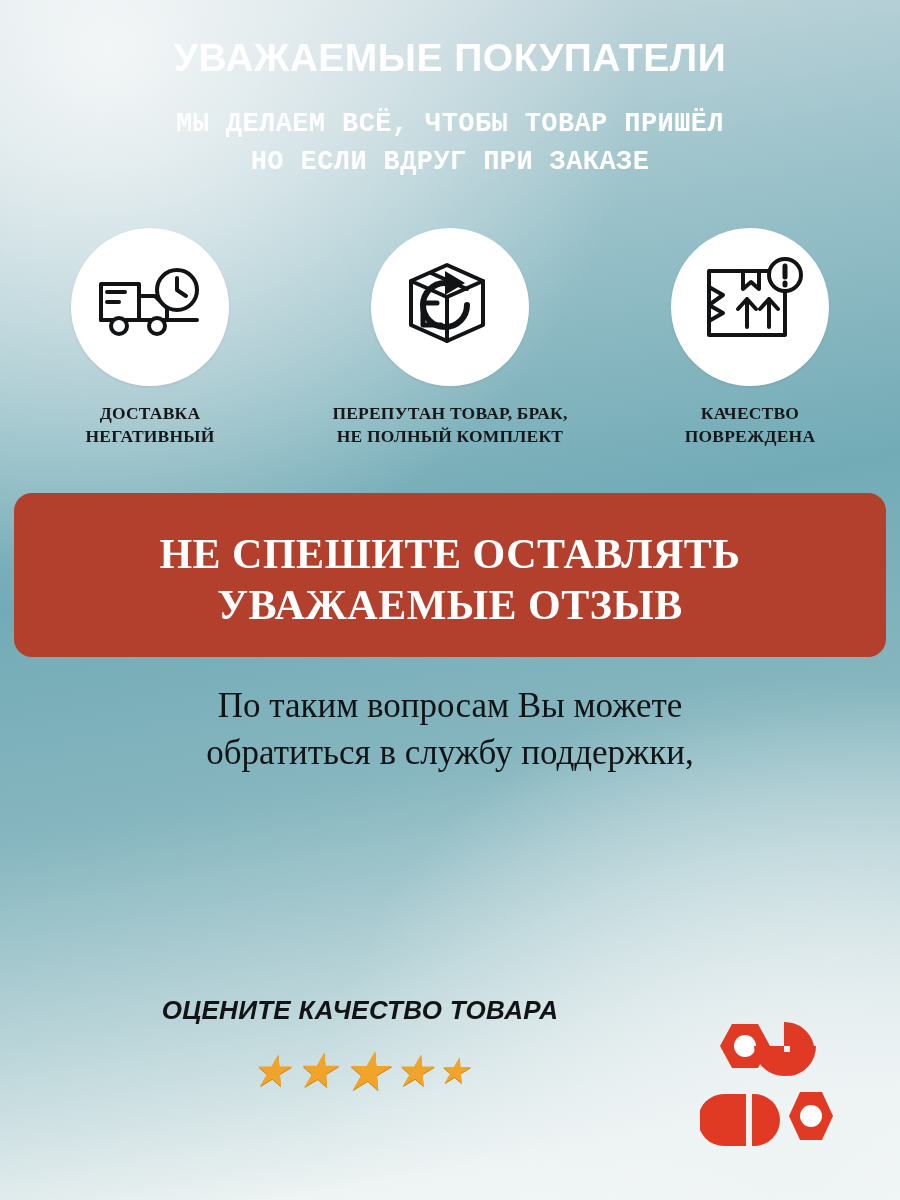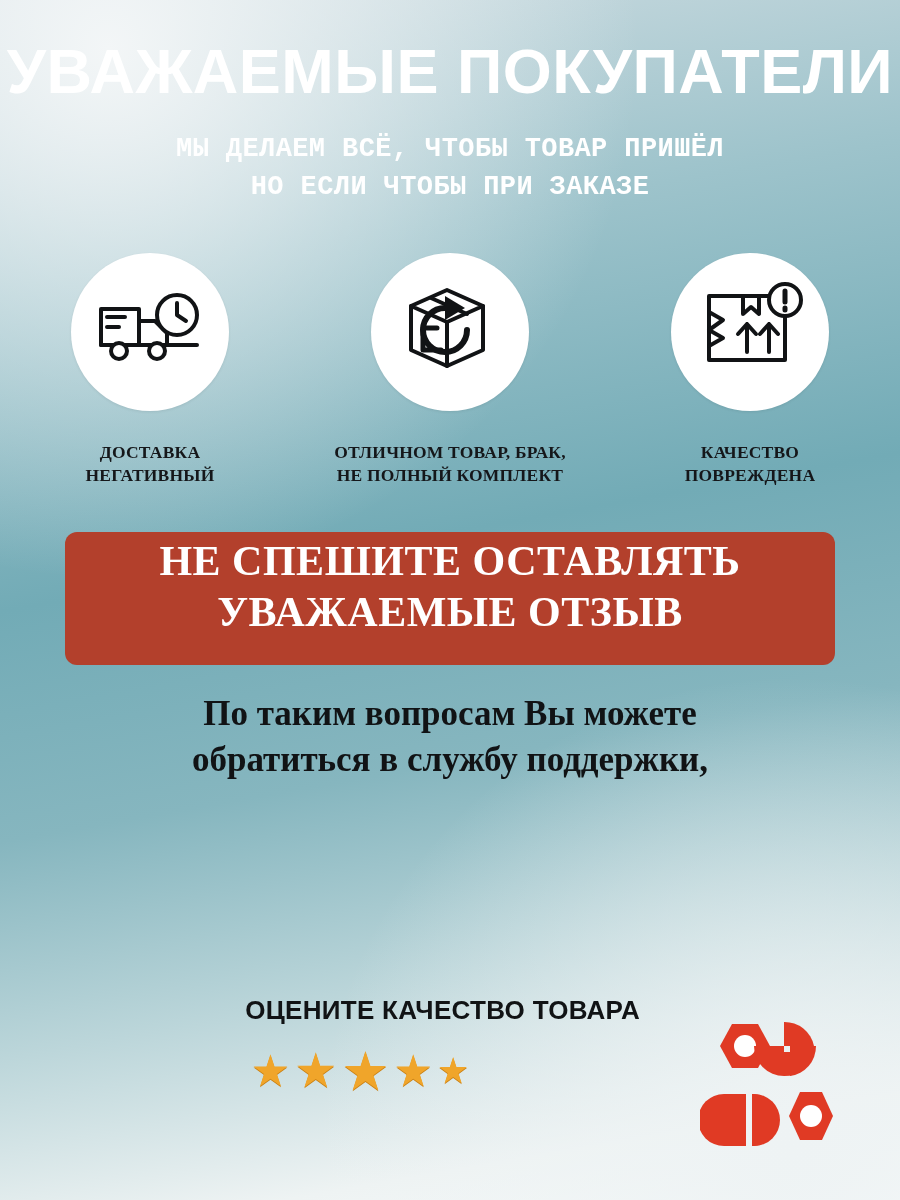--- a/index.html
+++ b/index.html
@@ -26,21 +26,21 @@
   }
 
   
   .headline {
     margin: 0;
     padding-top: 38px;
     text-align: center;
     color: #ffffff;
     font-family: "Liberation Sans", sans-serif;
     font-weight: bold;
-    font-size: 63px;
+    font-size: 39px;
     letter-spacing: 0.5px;
     line-height: 1.05;
   }
 
   .subhead {
     margin: 26px auto 0 auto;
     width: 740px;
     text-align: center;
     color: #ffffff;
     font-family: Liberation Mono, monospace;
@@ -57,21 +57,20 @@
     display: flex;
     justify-content: center;
     align-items: flex-start;
     gap: 0;
   }
   .icon-cell {
     width: 300px;
     display: flex;
     flex-direction: column;
     align-items: center;
-    gap: 14px;
   }
   .icon-circle {
     width: 158px;
     height: 158px;
     border-radius: 50%;
     background: #ffffff;
     display: flex;
     align-items: center;
     justify-content: center;
     box-shadow: 0 1px 3px rgba(0,0,0,0.08);
@@ -84,64 +83,65 @@
     font-weight: bold;
     font-size: 17.5px;
     line-height: 1.35;
     letter-spacing: 0.2px;
   }
   .icon-caption div { white-space: nowrap; }
 
   
   .banner {
     margin: 44px auto 0 auto;
-    width: 770px;
+    width: 872px;
     background: #b3402c;
-    border-radius: 12px;
-    padding: 4px 20px 26px 20px;
+    border-radius: 18px;
+    padding: 36px 20px 26px 20px;
     box-sizing: border-box;
     text-align: center;
   }
   .banner-line {
     color: #ffffff;
     font-family: "Liberation Serif", serif;
     font-weight: bold;
     font-size: 42px;
     line-height: 1.22;
     letter-spacing: 0.5px;
     white-space: nowrap;
   }
 
   
   .support {
     margin: 26px auto 0 auto;
     width: 800px;
     text-align: center;
     color: #111315;
     font-family: "Liberation Serif", serif;
-    font-weight: bold;
+    font-weight: normal;
     font-size: 35px;
     line-height: 1.32;
   }
   .support div { white-space: nowrap; }
 
   
   .footer {
     position: absolute;
     left: 0;
     right: 0;
     bottom: 36px;
     height: 170px;
   }
   .rate-block {
     position: absolute;
     left: 80px;
     top: 0;
     width: 560px;
-    text-align: right;
+    text-align: center;
+    font-style: italic;
   }
   .rate-line {
     color: #111315;
     font-family: "Liberation Sans", sans-serif;
     font-weight: bold;
     font-size: 26px;
     line-height: 1.3;
     letter-spacing: 0.3px;
     white-space: nowrap;
   }
@@ -173,21 +173,21 @@
 </style>
 </head>
 <body>
 
 <div class="poster">
 
   <h1 class="headline">УВАЖАЕМЫЕ ПОКУПАТЕЛИ</h1>
 
   <div class="subhead">
     <div>МЫ ДЕЛАЕМ ВСЁ, ЧТОБЫ ТОВАР ПРИШЁЛ</div>
-    <div>НО ЕСЛИ ЧТОБЫ ПРИ ЗАКАЗЕ</div>
+    <div>НО ЕСЛИ ВДРУГ ПРИ ЗАКАЗЕ</div>
   </div>
 
   <div class="icon-row">
 
     <div class="icon-cell">
       <div class="icon-circle">
         <span>
           <svg width="110" height="86" viewBox="0 0 110 86" fill="none" stroke="#111315" stroke-width="4" stroke-linecap="round" stroke-linejoin="round">
             <path d="M6 22 h38 v36 H6 z"></path>
             <path d="M44 34 h16 l12 12 v12 H44 z"></path>
@@ -214,21 +214,21 @@
             <path d="M14 26 v44 L50 86 V42"></path>
             <path d="M86 26 v44 L50 86"></path>
             <path d="M34 18 L70 34"></path>
             <path d="M40 48 h-14 v22 h18" stroke-width="5"></path>
             <path d="M70 50 a22 22 0 1 1 -22 -22" stroke-width="6"></path>
             <path d="M48 16 l0 24 l20 -12 z" fill="#111315" stroke="none"></path>
           </svg>
         </span>
       </div>
       <div class="icon-caption">
-        <div>ОТЛИЧНОМ ТОВАР, БРАК,</div>
+        <div>ПЕРЕПУТАН ТОВАР, БРАК,</div>
         <div>НЕ ПОЛНЫЙ КОМПЛЕКТ</div>
       </div>
     </div>
 
     <div class="icon-cell">
       <div class="icon-circle">
         <span>
           <svg width="106" height="96" viewBox="0 0 106 96" fill="none" stroke="#111315" stroke-width="4" stroke-linecap="round" stroke-linejoin="round">
             <path d="M12 14 h76 v64 h-76 z"></path>
             <path d="M12 30 l14 8 l-14 10 l14 8 l-14 8"></path>

